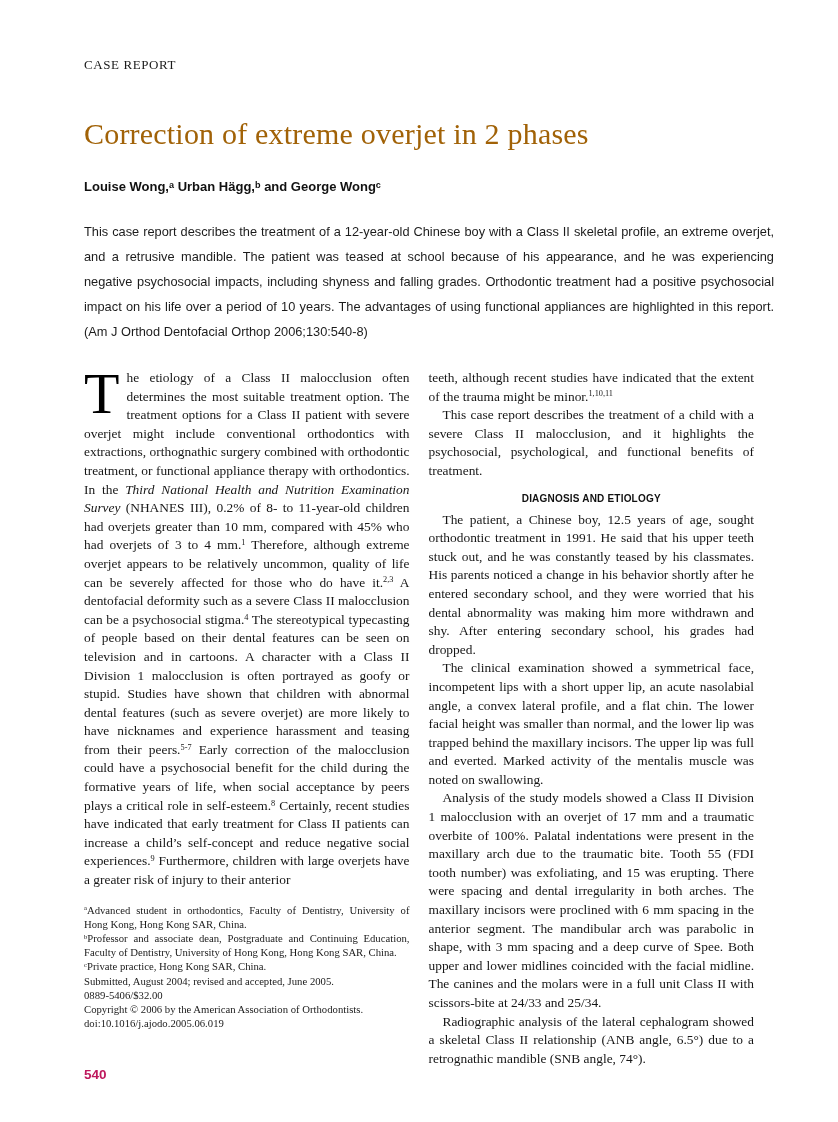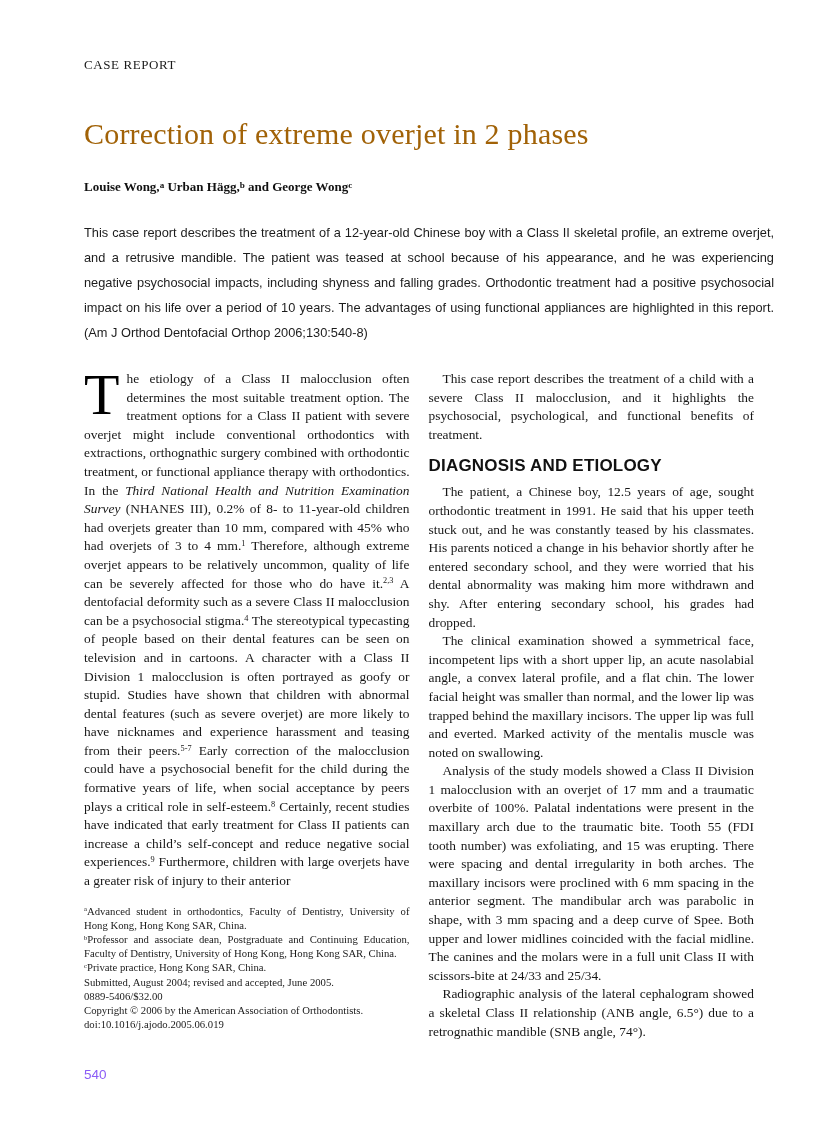--- a/index.html
+++ b/index.html
@@ -25,21 +25,21 @@
   }
   .title {
     margin-top: 44px;
     font-weight: normal;
     font-size: 30px;
     letter-spacing: 0.2px;
     color: #a16207;
   }
   .authors {
     margin-top: 28px;
-    font-family: Liberation Serif, serif;
+    font-family: Liberation Sans, sans-serif;
     font-weight: bold;
     font-size: 13px;
     color: #111111;
   }
   .affil {
     margin-top: 3px;
     font-style: italic;
     font-size: 12.5px;
   }
   .abstract {
@@ -77,43 +77,44 @@
     font-size: 0.62em;
     vertical-align: baseline;
     position: relative;
     top: -0.5em;
     line-height: 0;
   }
   .authors sup { font-size: 0.7em; top: -0.35em; }
 
   .shead {
     font-family: "Liberation Sans", sans-serif;
-    font-size: 17px;
+    font-size: 10px;
     font-weight: bold;
     letter-spacing: 0.2px;
     margin: 12px 0 7px 0;
     color: #111111;
+    text-align: center;
   }
 
   .footnotes { margin-top: 13px; }
   .fn {
     font-size: 10.7px;
     line-height: 14.2px;
     text-align: justify;
     color: #1a1a1a;
   }
 
   .pageno {
     position: absolute;
     left: 84px;
     bottom: 40px;
     font-family: "Liberation Sans", sans-serif;
-    font-weight: normal;
+    font-weight: bold;
     font-size: 13.5px;
-    color: #8b5cf6;
+    color: #be185d;
   }
 </style>
 </head>
 <body>
 
 <div class="page">
   <div class="content">
 
     <div class="kicker">CASE REPORT</div>
 
@@ -133,20 +134,21 @@
           <p class="fn"><sup>b</sup>Professor and associate dean, Postgraduate and Continuing Education, Faculty of Dentistry, University of Hong Kong, Hong Kong SAR, China.</p>
           <p class="fn"><sup>c</sup>Private practice, Hong Kong SAR, China.</p>
           <p class="fn">Submitted, August 2004; revised and accepted, June 2005.</p>
           <p class="fn">0889-5406/$32.00</p>
           <p class="fn">Copyright © 2006 by the American Association of Orthodontists.</p>
           <p class="fn">doi:10.1016/j.ajodo.2005.06.019</p>
         </div>
       </div>
 
       <div class="col">
+        <p class="bp">teeth, although recent studies have indicated that the extent of the trauma might be minor.<sup>1,10,11</sup></p>
         <p class="bp ind">This case report describes the treatment of a child with a severe Class II malocclusion, and it highlights the psychosocial, psychological, and functional benefits of treatment.</p>
 
         <h2 class="shead">DIAGNOSIS AND ETIOLOGY</h2>
 
         <p class="bp ind">The patient, a Chinese boy, 12.5 years of age, sought orthodontic treatment in 1991. He said that his upper teeth stuck out, and he was constantly teased by his classmates. His parents noticed a change in his behavior shortly after he entered secondary school, and they were worried that his dental abnormality was making him more withdrawn and shy. After entering secondary school, his grades had dropped.</p>
         <p class="bp ind">The clinical examination showed a symmetrical face, incompetent lips with a short upper lip, an acute nasolabial angle, a convex lateral profile, and a flat chin. The lower facial height was smaller than normal, and the lower lip was trapped behind the maxillary incisors. The upper lip was full and everted. Marked activity of the mentalis muscle was noted on swallowing.</p>
         <p class="bp ind">Analysis of the study models showed a Class II Division 1 malocclusion with an overjet of 17 mm and a traumatic overbite of 100%. Palatal indentations were present in the maxillary arch due to the traumatic bite. Tooth 55 (FDI tooth number) was exfoliating, and 15 was erupting. There were spacing and dental irregularity in both arches. The maxillary incisors were proclined with 6 mm spacing in the anterior segment. The mandibular arch was parabolic in shape, with 3 mm spacing and a deep curve of Spee. Both upper and lower midlines coincided with the facial midline. The canines and the molars were in a full unit Class II with scissors-bite at 24/33 and 25/34.</p>
         <p class="bp ind">Radiographic analysis of the lateral cephalogram showed a skeletal Class II relationship (ANB angle, 6.5°) due to a retrognathic mandible (SNB angle, 74°).</p>
       </div>
 

